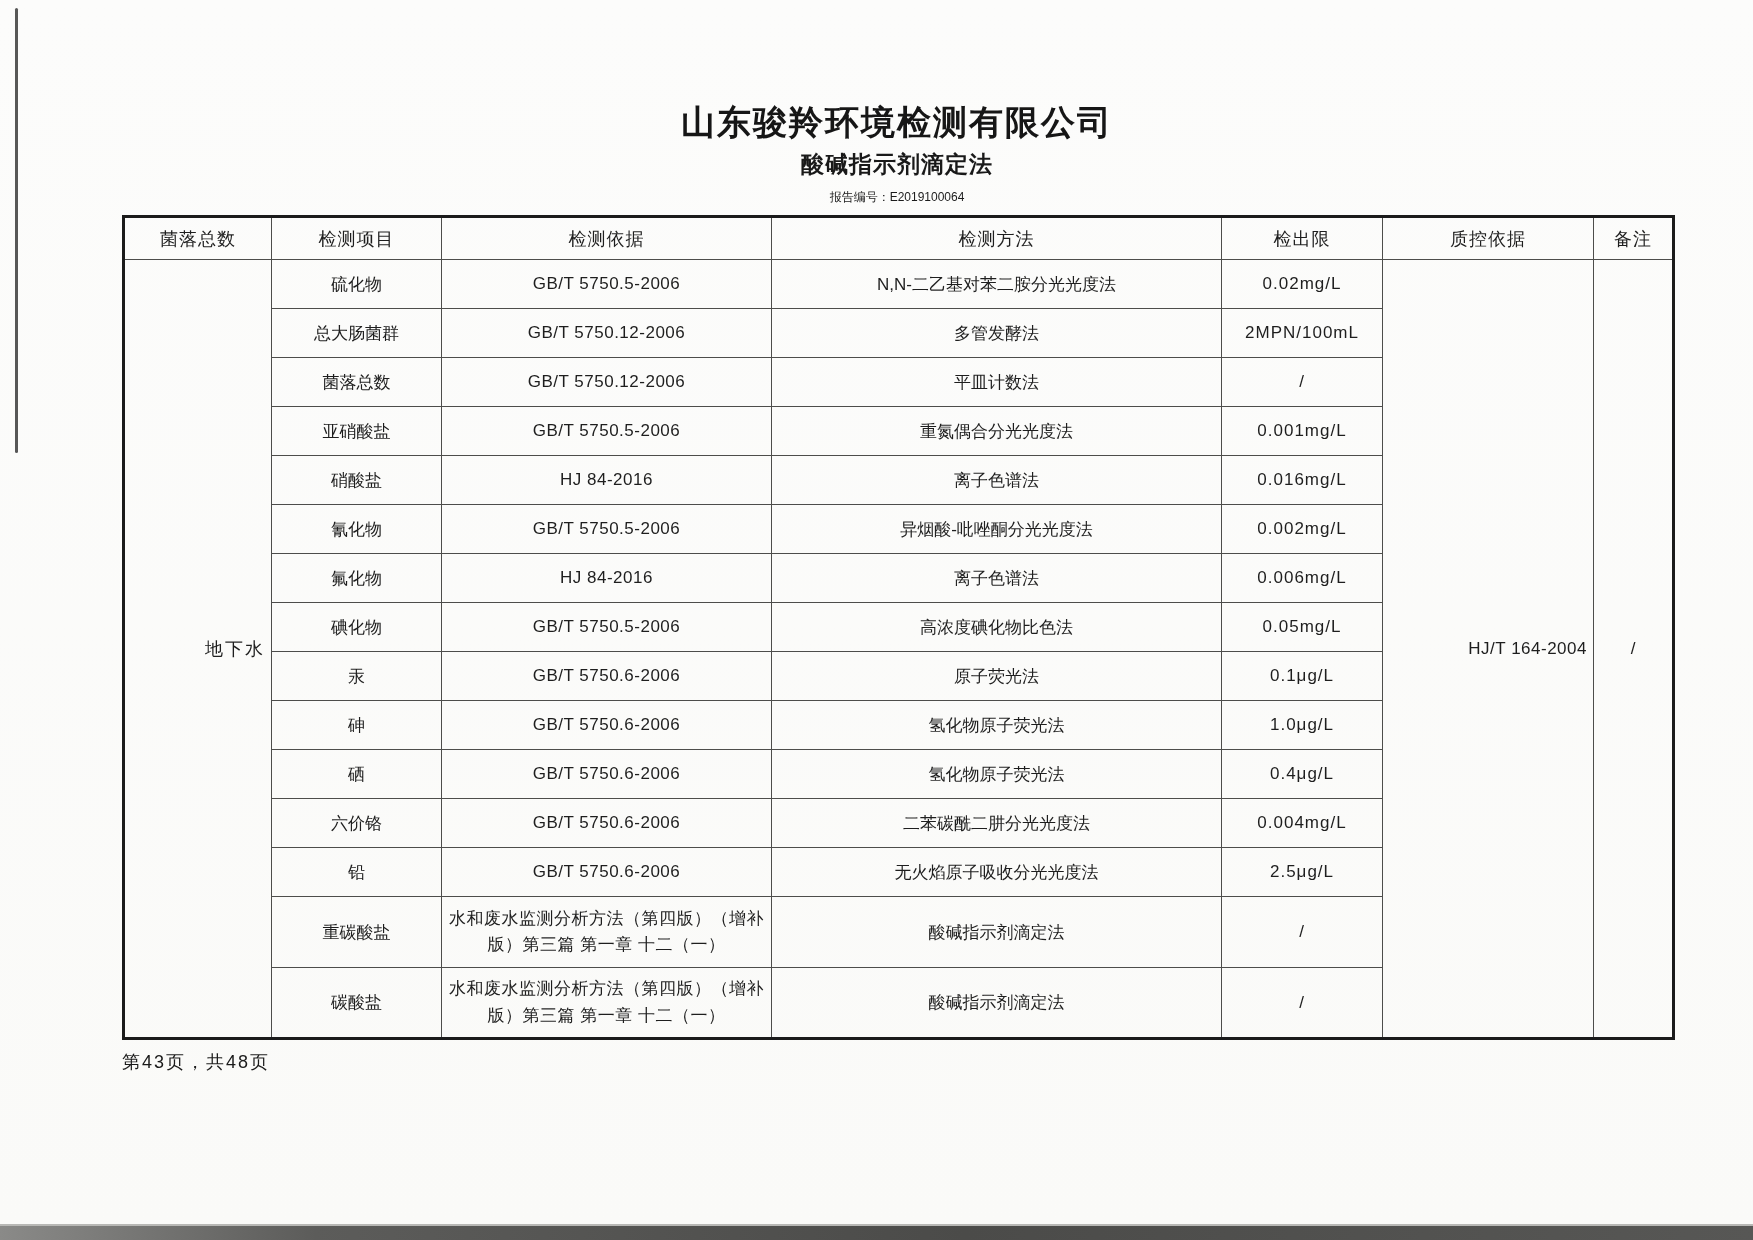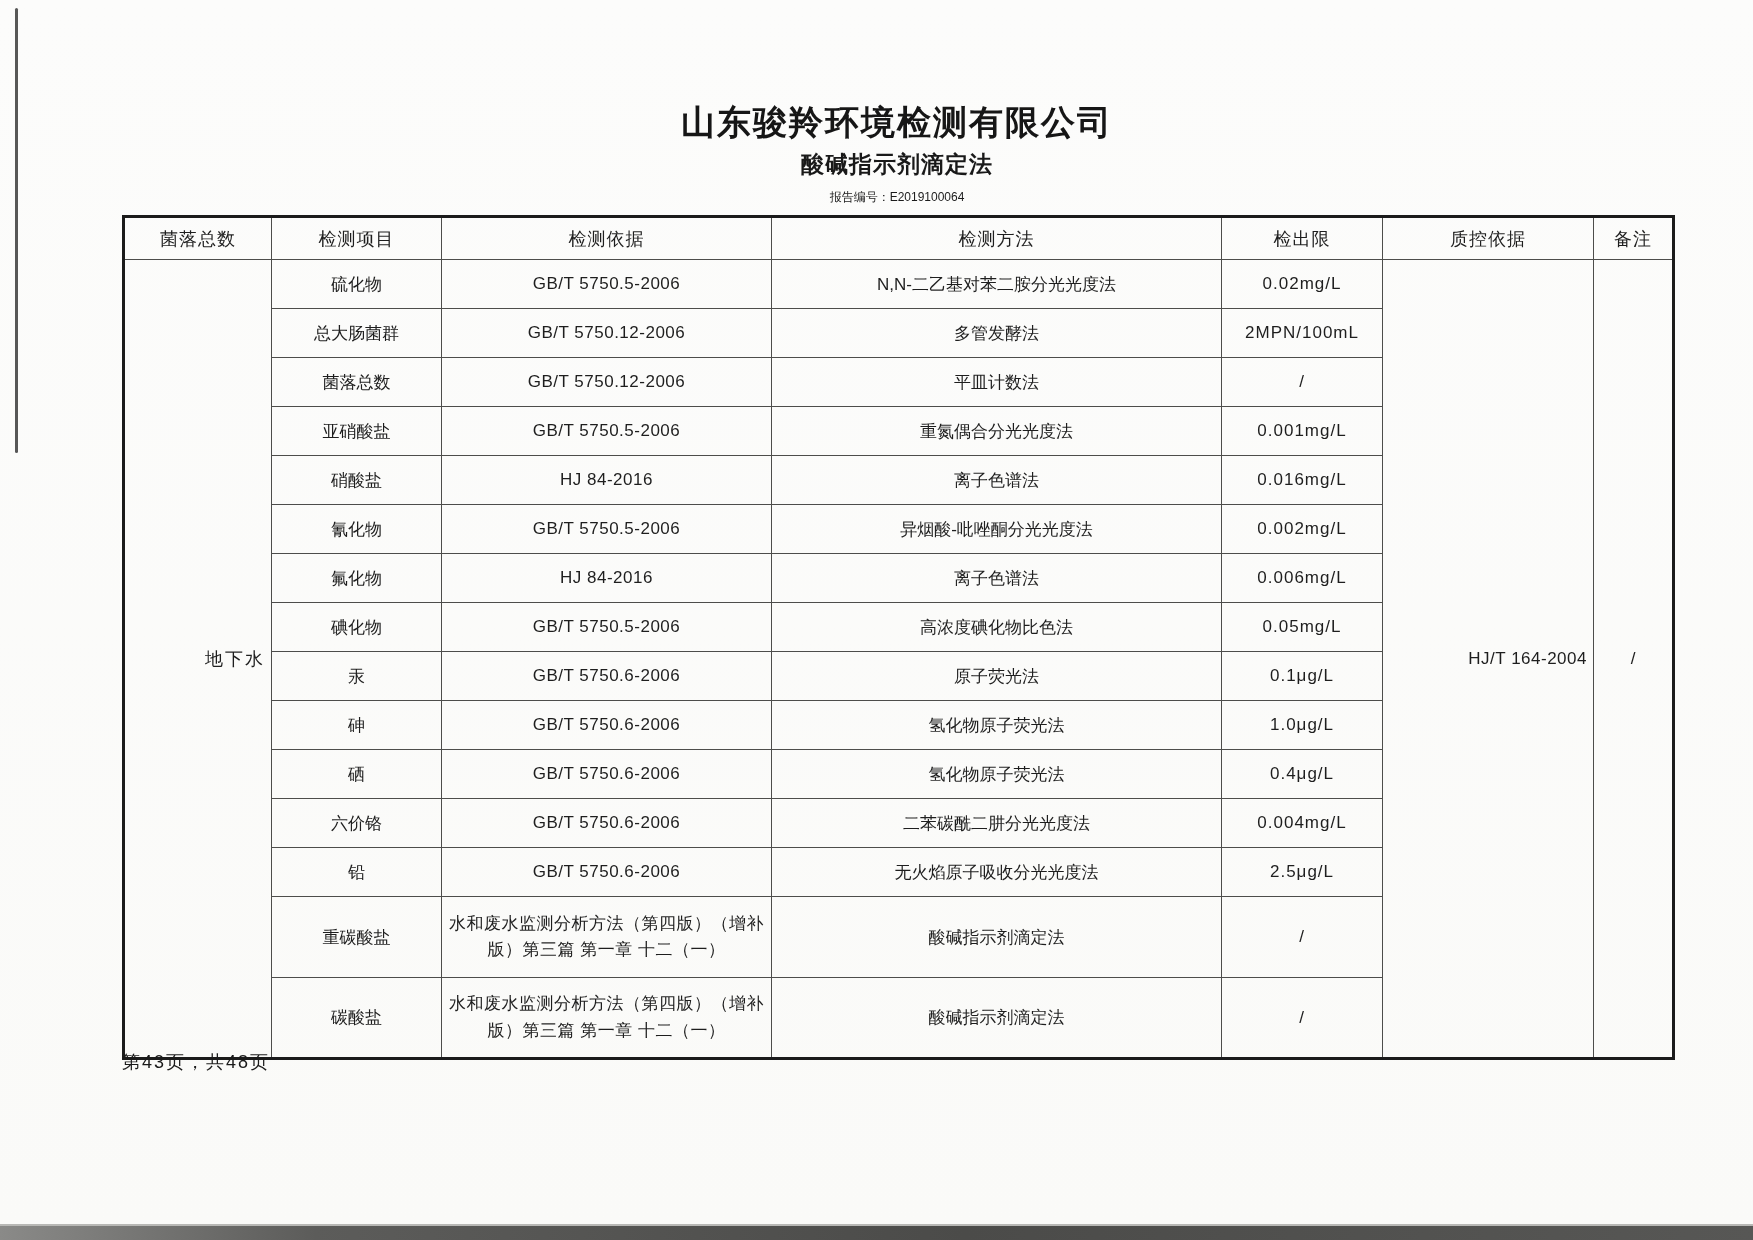--- a/index.html
+++ b/index.html
@@ -66,21 +66,21 @@
   th, td {
     text-align: center; vertical-align: middle;
     font-size: 17px; font-weight: normal;
     color: #1e1e1e;
     padding: 2px 6px;
     overflow: hidden;
   }
   thead tr { height: 43px; }
   thead th { font-size: 18px; letter-spacing: 1px; }
   tbody tr { height: 49px; }
-  tbody tr.tall { height: 81px; }
+  tbody tr.tall { height: 71px; }
   td.col-basis { font-size: 17px; letter-spacing: 0.5px; line-height: 1.55; }
   td.col-limit { letter-spacing: 1px; }
   td.col-category, td.col-qc { letter-spacing: 2px; font-size: 18px; text-align: right; }
   td.col-qc { letter-spacing: 0.5px; font-size: 17px; }
   .page-footer {
     position: absolute; top: 1050px; width: 100%;
     padding-right: 28px;
     font-size: 18px; letter-spacing: 2px;
     color: #1a1a1a;
   }

